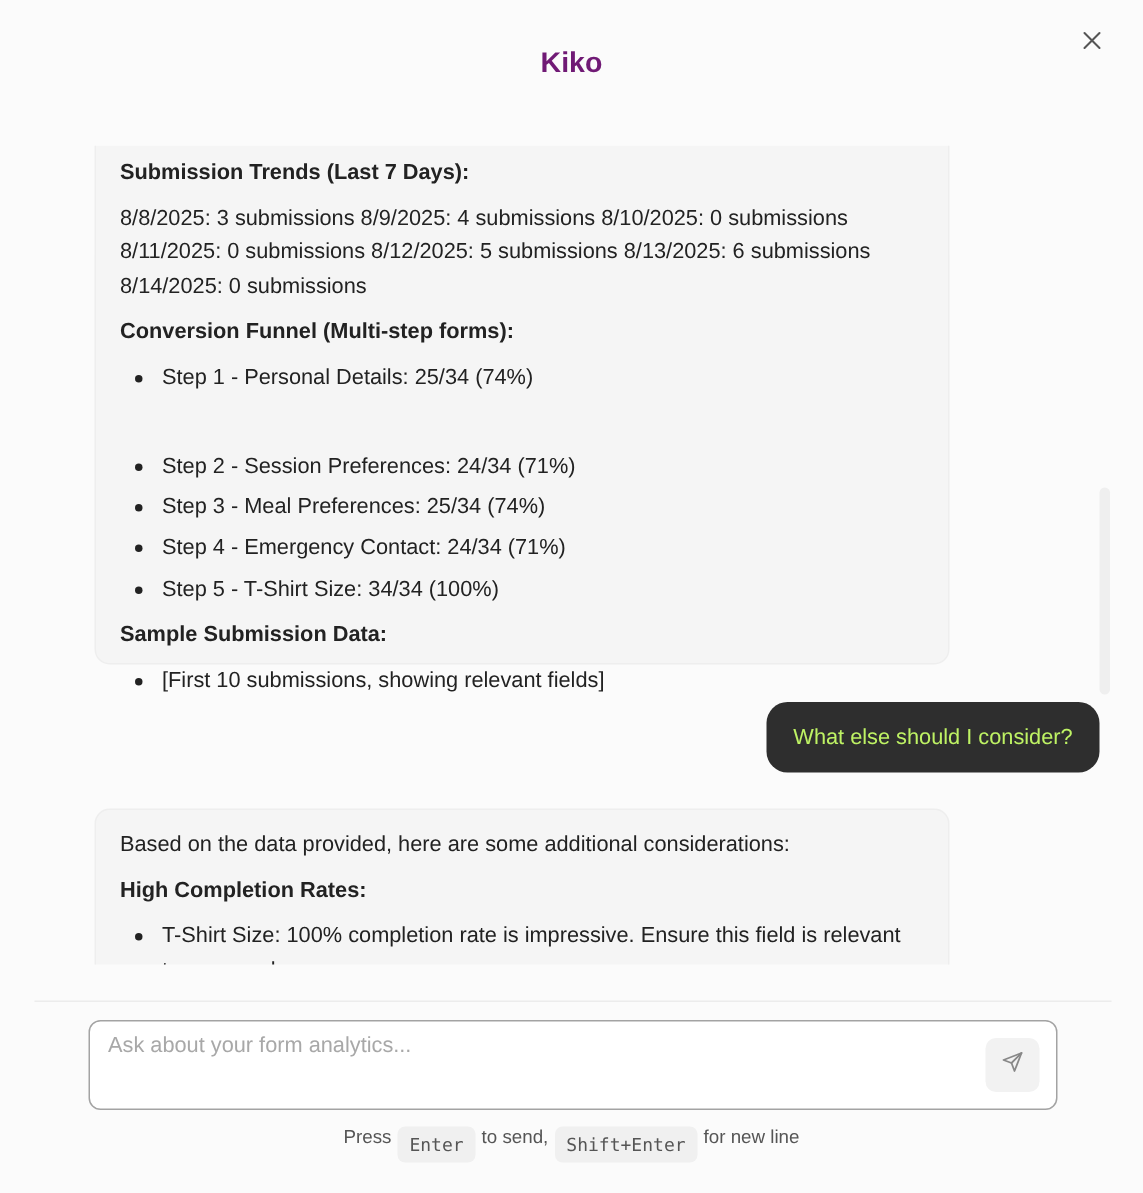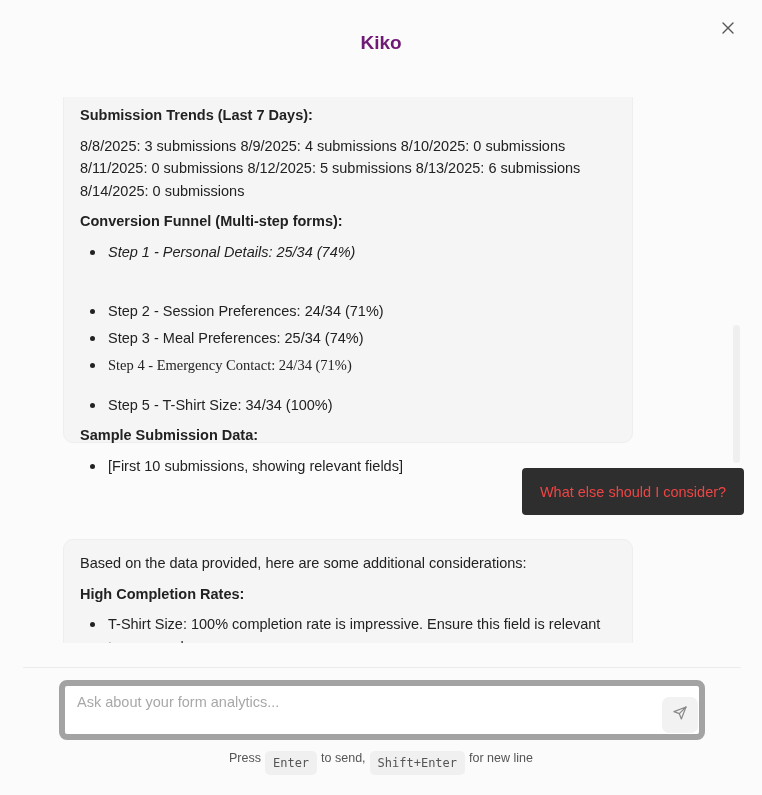--- a/index.html
+++ b/index.html
@@ -35,34 +35,34 @@
   .bubble-ai h4 { font-size: 14.5px; font-weight: 700; margin: 0; }
   .bubble-ai p { margin: 0; }
   .bubble-ai ul { list-style: none; margin: 0; padding: 0; }
   .bubble-ai li { position: relative; padding-left: 28px; }
   .bubble-ai li::before {
     content: ""; position: absolute; left: 10px; top: 9px;
     width: 5px; height: 5px; border-radius: 50%; background: #222;
   }
   .bubble-user {
     position: absolute; left: 495px; width: 222px; height: 47px;
-    background: #2e2e2e; color: #ef4444; border-radius: 4px;
-    font-size: 14.5px; display: flex; align-items: center; justify-content: center; margin-left: 11px;
+    background: #2e2e2e; color: #bef264; border-radius: 14px;
+    font-size: 14.5px; display: flex; align-items: center; justify-content: center;
   }
   .scrollbar {
     position: absolute; left: 733px; top: 325px; width: 7px; height: 138px;
     background: #efefef; border-radius: 4px; cursor: pointer; z-index: 6;
   }
   .divider {
     position: absolute; left: 23px; top: 667px; width: 718px; height: 1px;
     background: #ececec;
   }
   .composer {
     position: absolute; left: 59px; top: 680px; width: 646px; height: 60px;
-    background: #ffffff; border: 6px solid #a3a3a3; border-radius: 8px;
+    background: #ffffff; border: 1px solid #a3a3a3; border-radius: 8px;
   }
   .composer-input {
     position: absolute; left: 12px; top: 8px; width: 580px; height: 40px;
     border: none; outline: none; resize: none; background: transparent;
     font-family: "Liberation Sans", "DejaVu Sans", sans-serif;
     font-size: 14.5px; color: #222;
   }
   .composer-input::placeholder { color: #a8a8a8; }
   .send-btn {
     position: absolute; left: 597px; top: 11px; width: 36px; height: 36px;
@@ -96,24 +96,24 @@
 
 <div class="scroll-area">
   <div class="scroll-inner">
     <div class="bubble-ai" style="top:0; height:386px; padding-top:46px;">
       <h4>Submission Trends (Last 7 Days):</h4>
       <p style="margin-top:8px;">8/8/2025: 3 submissions 8/9/2025: 4 submissions 8/10/2025: 0 submissions</p>
       <p>8/11/2025: 0 submissions 8/12/2025: 5 submissions 8/13/2025: 6 submissions</p>
       <p>8/14/2025: 0 submissions</p>
       <h4 style="margin-top:8px;">Conversion Funnel (Multi-step forms):</h4>
       <ul style="margin-top:8px;">
-        <li style="margin-bottom:4.5px;font-style:italic;">Step 1 - Personal Details: 25/34 (74%)</li>
+        <li style="margin-bottom:4.5px;">Step 1 - Personal Details: 25/34 (74%)</li>
         <li style="margin-bottom:4.5px;margin-top:37px;">Step 2 - Session Preferences: 24/34 (71%)</li>
         <li style="margin-bottom:4.5px;">Step 3 - Meal Preferences: 25/34 (74%)</li>
-        <li style="margin-bottom:17px;font-family:Liberation Serif, serif;">Step 4 - Emergency Contact: 24/34 (71%)</li>
+        <li style="margin-bottom:5px;">Step 4 - Emergency Contact: 24/34 (71%)</li>
         <li>Step 5 - T-Shirt Size: 34/34 (100%)</li>
       </ul>
       <h4 style="margin-top:8px;">Sample Submission Data:</h4>
       <ul style="margin-top:8px;">
         <li>[First 10 submissions, showing relevant fields]</li>
       </ul>
     </div>
 
     <div class="bubble-user" style="top:411px;">What else should I consider?</div>
 

